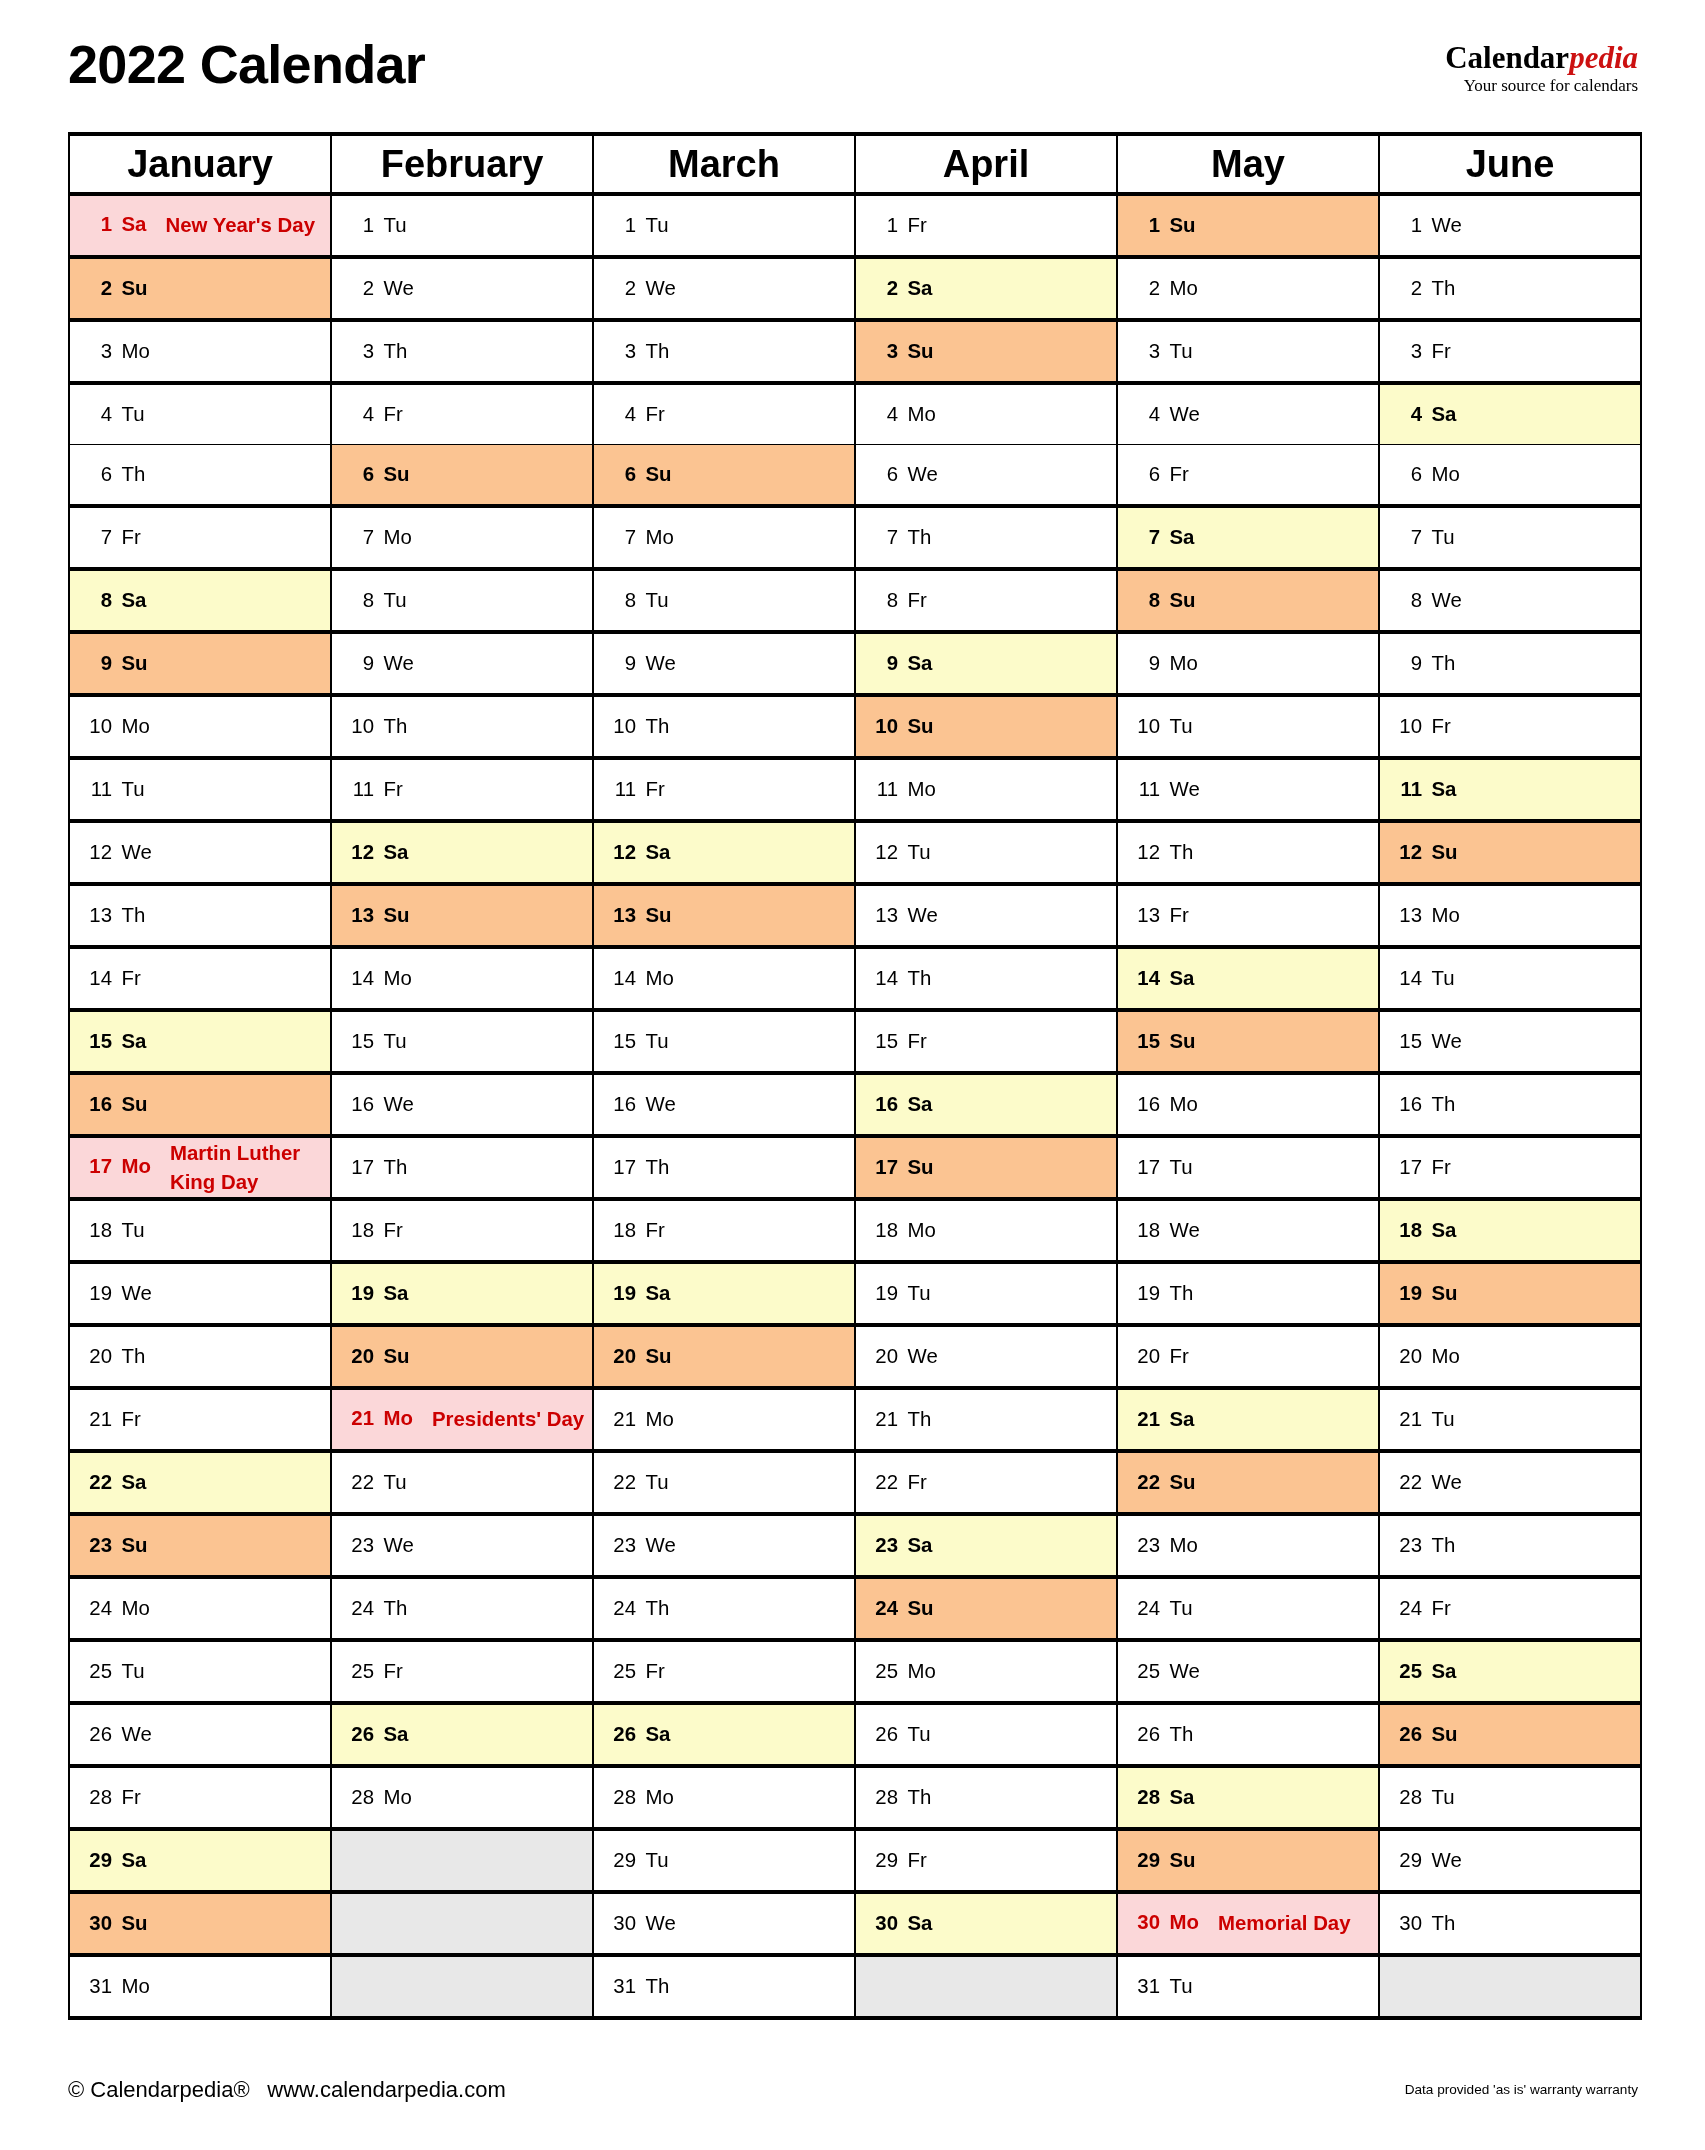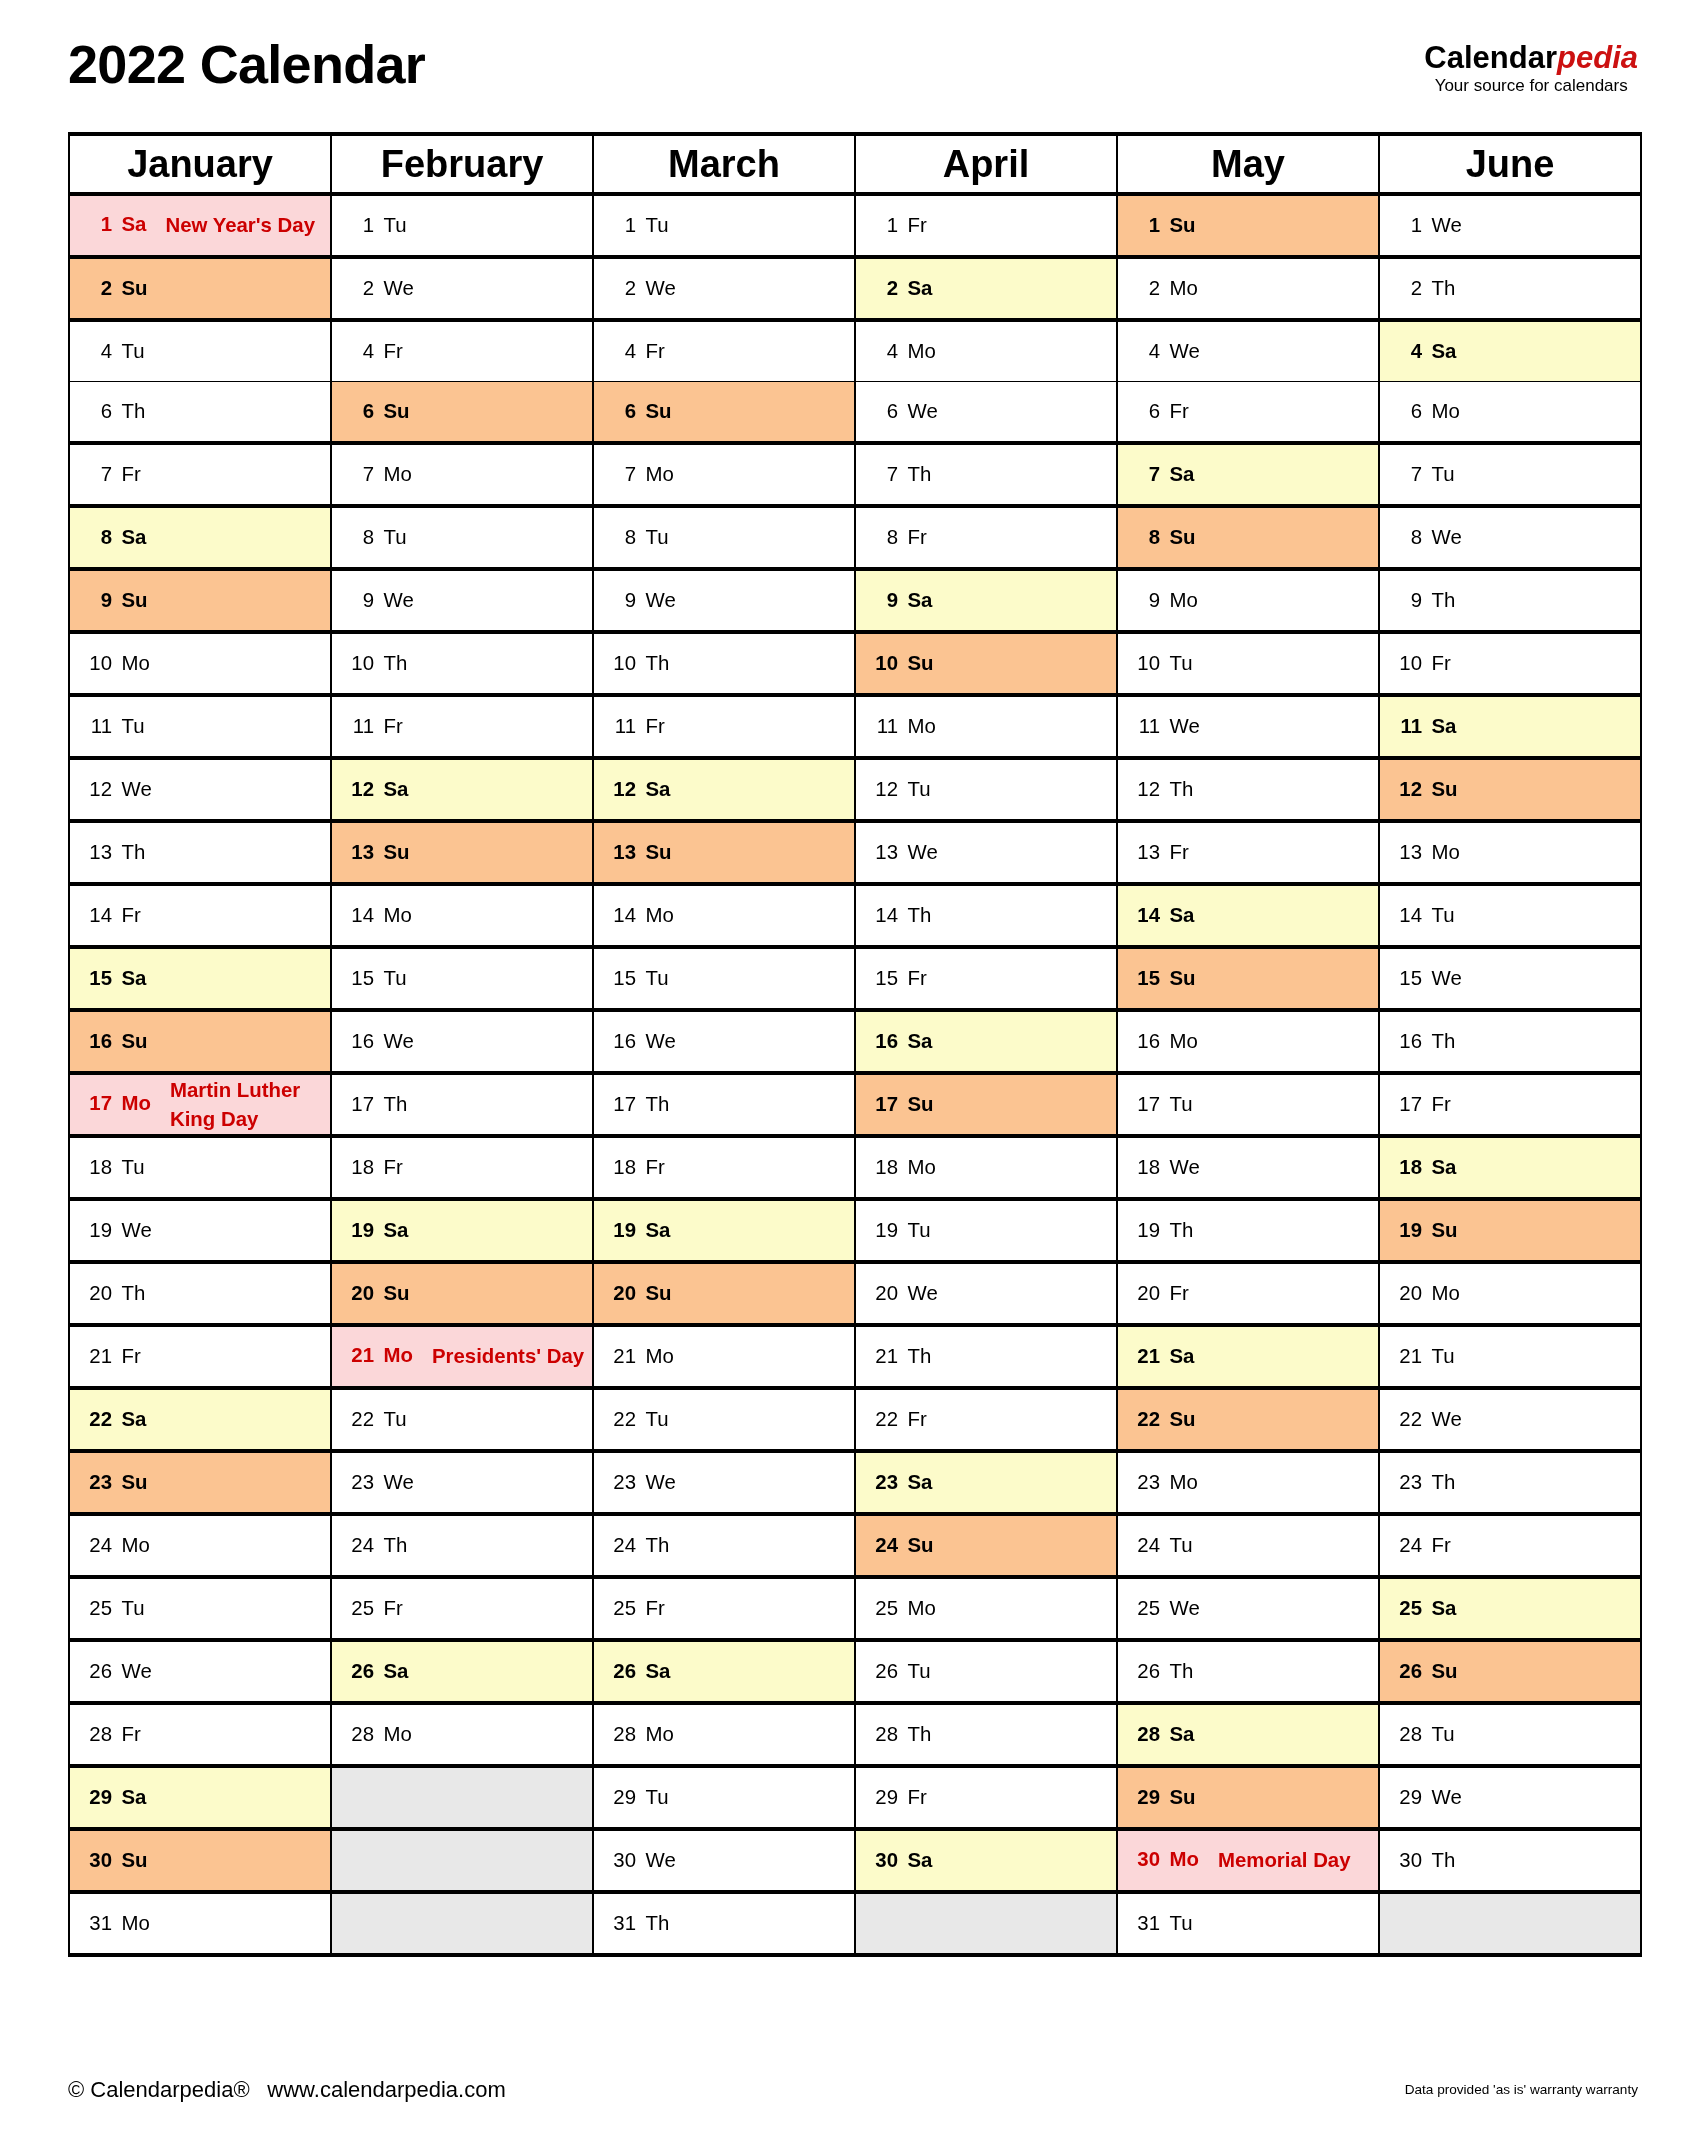--- a/index.html
+++ b/index.html
@@ -36,22 +36,23 @@
     font-size: 54px;
     font-weight: bold;
     color: #000000;
     letter-spacing: -0.7px;
     white-space: nowrap;
   }
   .brand {
     position: absolute;
     right: 0;
     top: 20.4px;
-    text-align: center;
+    text-align: right;
     white-space: nowrap;
+    font-family: Liberation Serif, serif;
   }
   .brand-line1 {
     font-size: 31px;
     font-weight: bold;
     line-height: 34px;
     color: #000000;
   }
   .brand-line1 .pedia {
     color: #cc1111;
     font-style: italic;
@@ -209,20 +210,28 @@
           <td class="day"><span class="dnum">1</span><span class="dwd">We</span></td>
         </tr>
         <tr class="wk-top wk-bot">
           <td class="day sun bold"><span class="dnum">2</span><span class="dwd">Su</span></td>
           <td class="day"><span class="dnum">2</span><span class="dwd">We</span></td>
           <td class="day"><span class="dnum">2</span><span class="dwd">We</span></td>
           <td class="day sat bold"><span class="dnum">2</span><span class="dwd">Sa</span></td>
           <td class="day"><span class="dnum">2</span><span class="dwd">Mo</span></td>
           <td class="day"><span class="dnum">2</span><span class="dwd">Th</span></td>
         </tr>
+        <tr class="wk-bot">
+          <td class="day"><span class="dnum">3</span><span class="dwd">Mo</span></td>
+          <td class="day"><span class="dnum">3</span><span class="dwd">Th</span></td>
+          <td class="day"><span class="dnum">3</span><span class="dwd">Th</span></td>
+          <td class="day sun bold"><span class="dnum">3</span><span class="dwd">Su</span></td>
+          <td class="day"><span class="dnum">3</span><span class="dwd">Tu</span></td>
+          <td class="day"><span class="dnum">3</span><span class="dwd">Fr</span></td>
+        </tr>
         <tr class="wk-top">
           <td class="day"><span class="dnum">4</span><span class="dwd">Tu</span></td>
           <td class="day"><span class="dnum">4</span><span class="dwd">Fr</span></td>
           <td class="day"><span class="dnum">4</span><span class="dwd">Fr</span></td>
           <td class="day"><span class="dnum">4</span><span class="dwd">Mo</span></td>
           <td class="day"><span class="dnum">4</span><span class="dwd">We</span></td>
           <td class="day sat bold"><span class="dnum">4</span><span class="dwd">Sa</span></td>
         </tr>
         <tr class="wk-bot">
           <td class="day"><span class="dnum">6</span><span class="dwd">Th</span></td>

